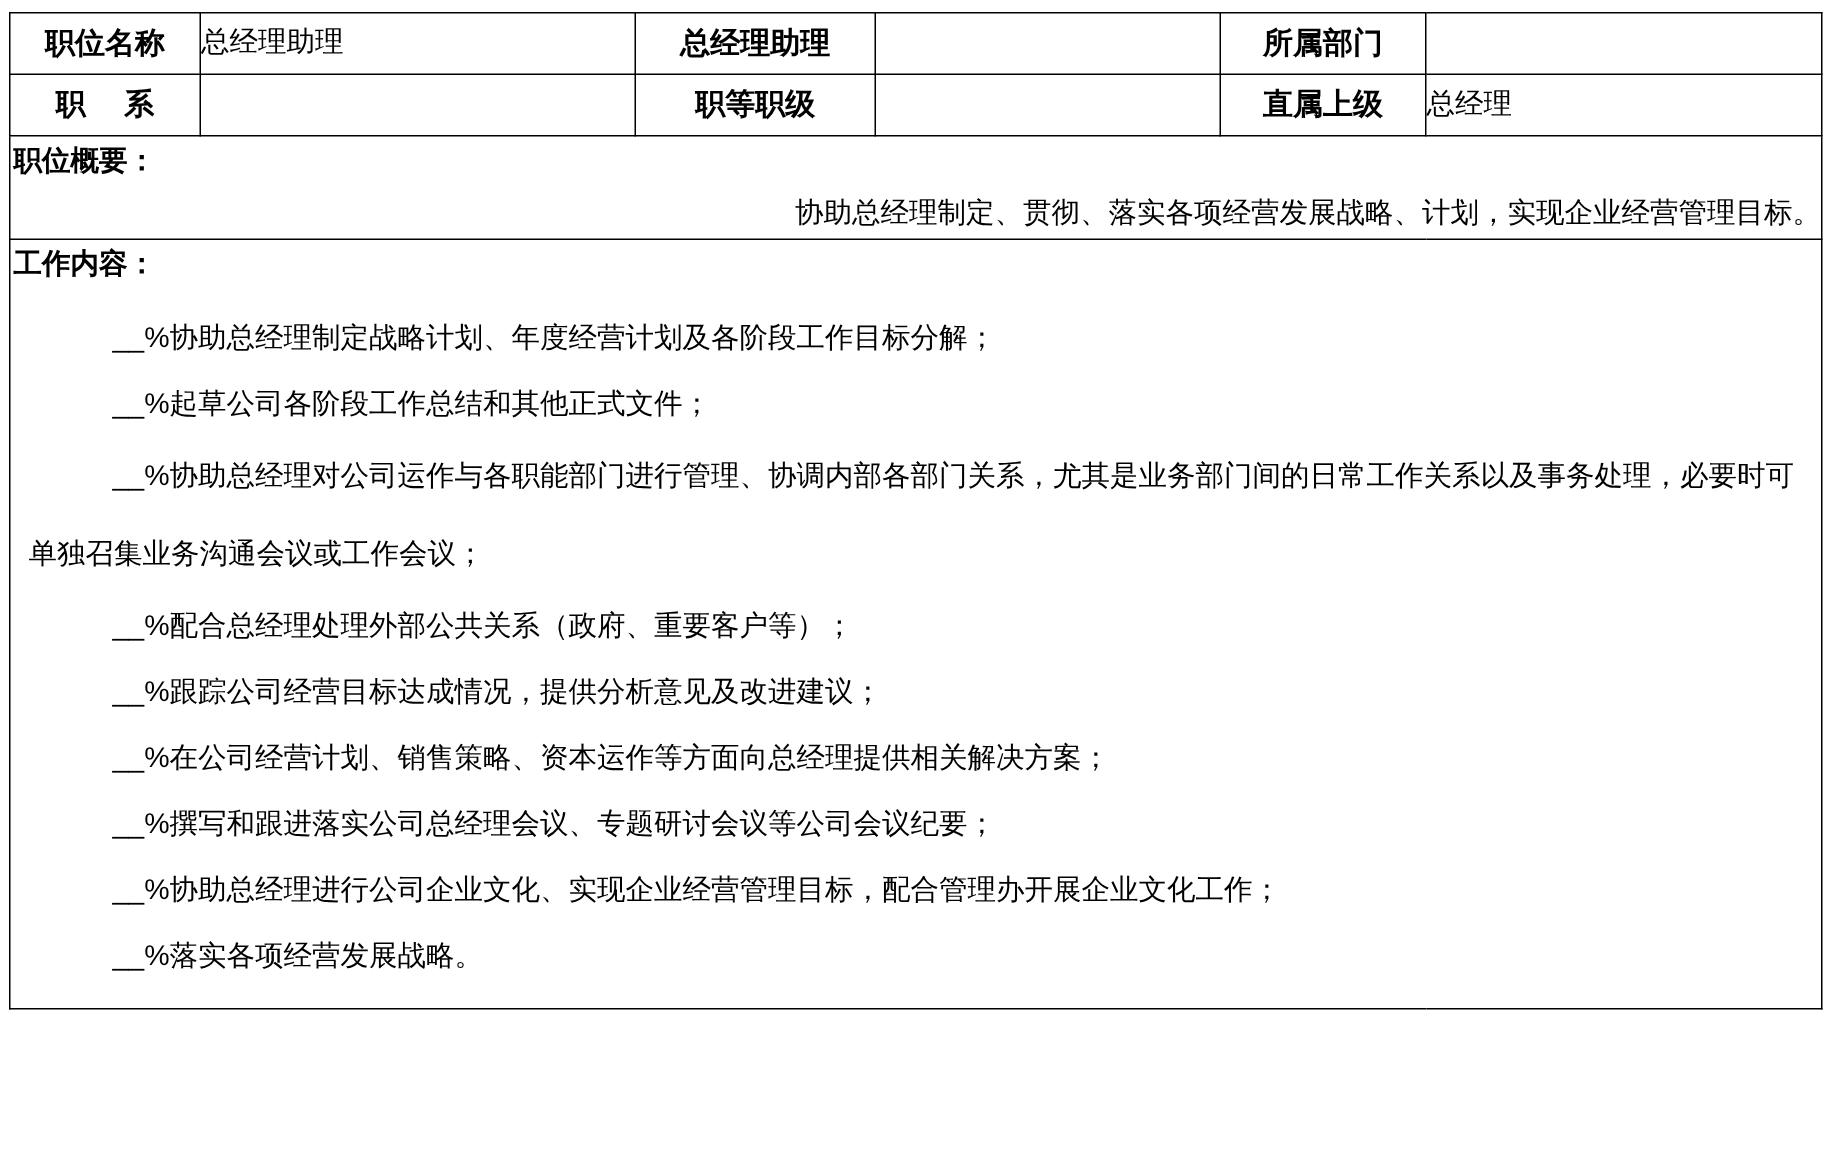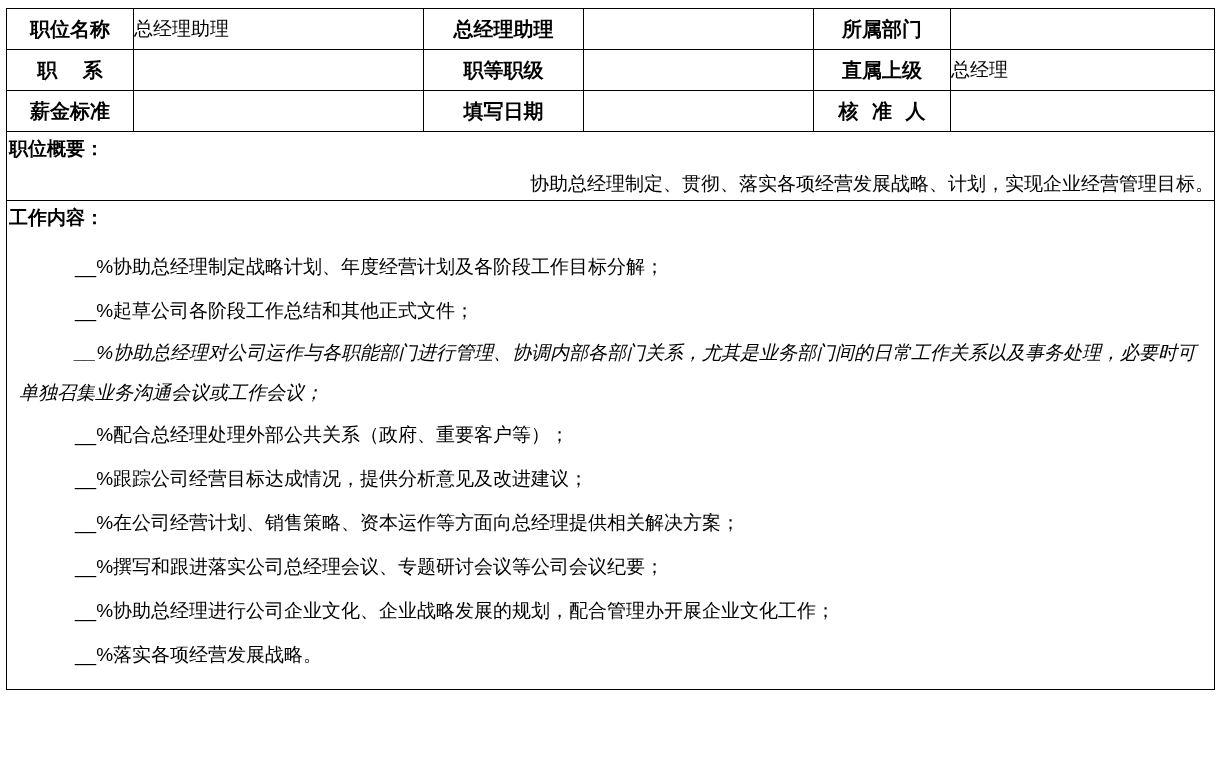--- a/index.html
+++ b/index.html
@@ -72,23 +72,22 @@
     list-style: none;
   }
   .sec-list li {
     font-size: 19px;
     line-height: 44px;
     text-indent: 56px;
     margin: 0;
     padding: 0;
   }
   .sec-list li.long {
-    line-height: 40px;
+    line-height: 52px;
     text-indent: 56px;
-    font-style: italic;
   }
   .overview-block { min-height: 88px; margin-left: 44px; }
   .duties-block { min-height: 500px; }
 </style>
 </head>
 <body>
 
 <div class="sheet">
 
   <table class="jd">
@@ -110,48 +109,40 @@
         <td class="val"></td>
       </tr>
       <tr>
         <td class="lbl sp1">职    系</td>
         <td class="val"></td>
         <td class="lbl">职等职级</td>
         <td class="val"></td>
         <td class="lbl">直属上级</td>
         <td class="val">总经理</td>
       </tr>
-      <tr>
-        <td class="lbl">薪金标准</td>
-        <td class="val"></td>
-        <td class="lbl">填写日期</td>
-        <td class="val"></td>
-        <td class="lbl sp2">核 准 人</td>
-        <td class="val"></td>
-      </tr>
 
       <tr>
         <td class="section-cell overview-block" colspan="6">
           <div class="sec-title">职位概要：</div>
           <p class="sec-para">协助总经理制定、贯彻、落实各项经营发展战略、计划，实现企业经营管理目标。</p>
         </td>
       </tr>
 
       <tr>
         <td class="section-cell duties-block" colspan="6">
           <div class="sec-title">工作内容：</div>
           <ul class="sec-list">
             <li>__%协助总经理制定战略计划、年度经营计划及各阶段工作目标分解；</li>
             <li>__%起草公司各阶段工作总结和其他正式文件；</li>
             <li class="long">__%协助总经理对公司运作与各职能部门进行管理、协调内部各部门关系，尤其是业务部门间的日常工作关系以及事务处理，必要时可单独召集业务沟通会议或工作会议；</li>
             <li>__%配合总经理处理外部公共关系（政府、重要客户等）；</li>
             <li>__%跟踪公司经营目标达成情况，提供分析意见及改进建议；</li>
             <li>__%在公司经营计划、销售策略、资本运作等方面向总经理提供相关解决方案；</li>
             <li>__%撰写和跟进落实公司总经理会议、专题研讨会议等公司会议纪要；</li>
-            <li>__%协助总经理进行公司企业文化、企业战略发展的规划，配合管理办开展企业文化工作；</li>
+            <li>__%协助总经理进行公司企业文化、实现企业经营管理目标，配合管理办开展企业文化工作；</li>
             <li>__%落实各项经营发展战略。</li>
           </ul>
         </td>
       </tr>
     </tbody>
   </table>
 
 </div>
 
 </body></html>

